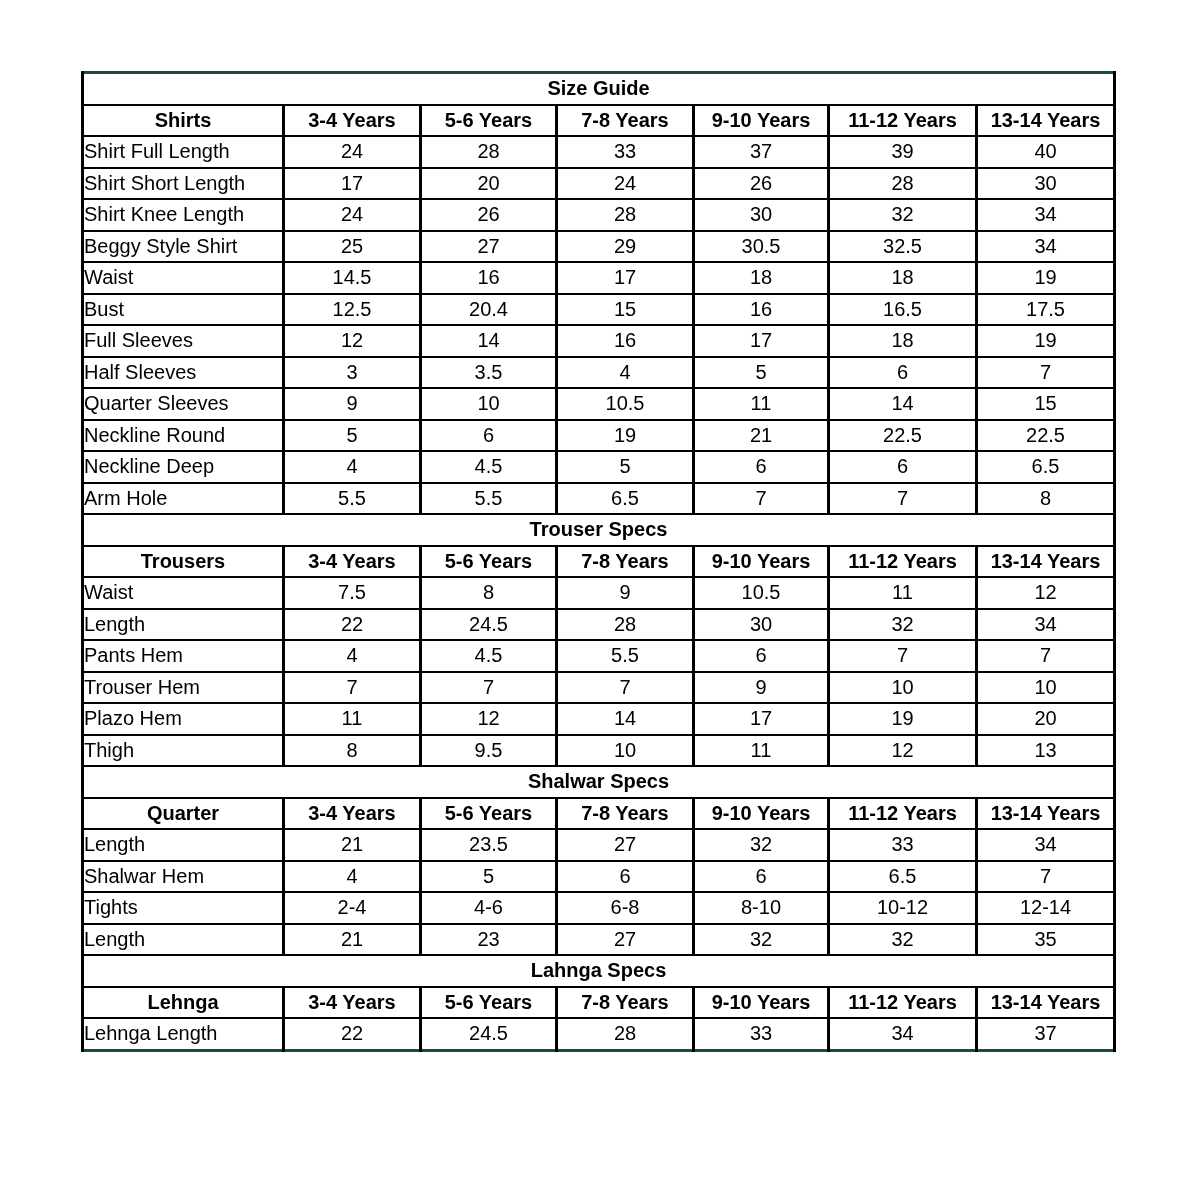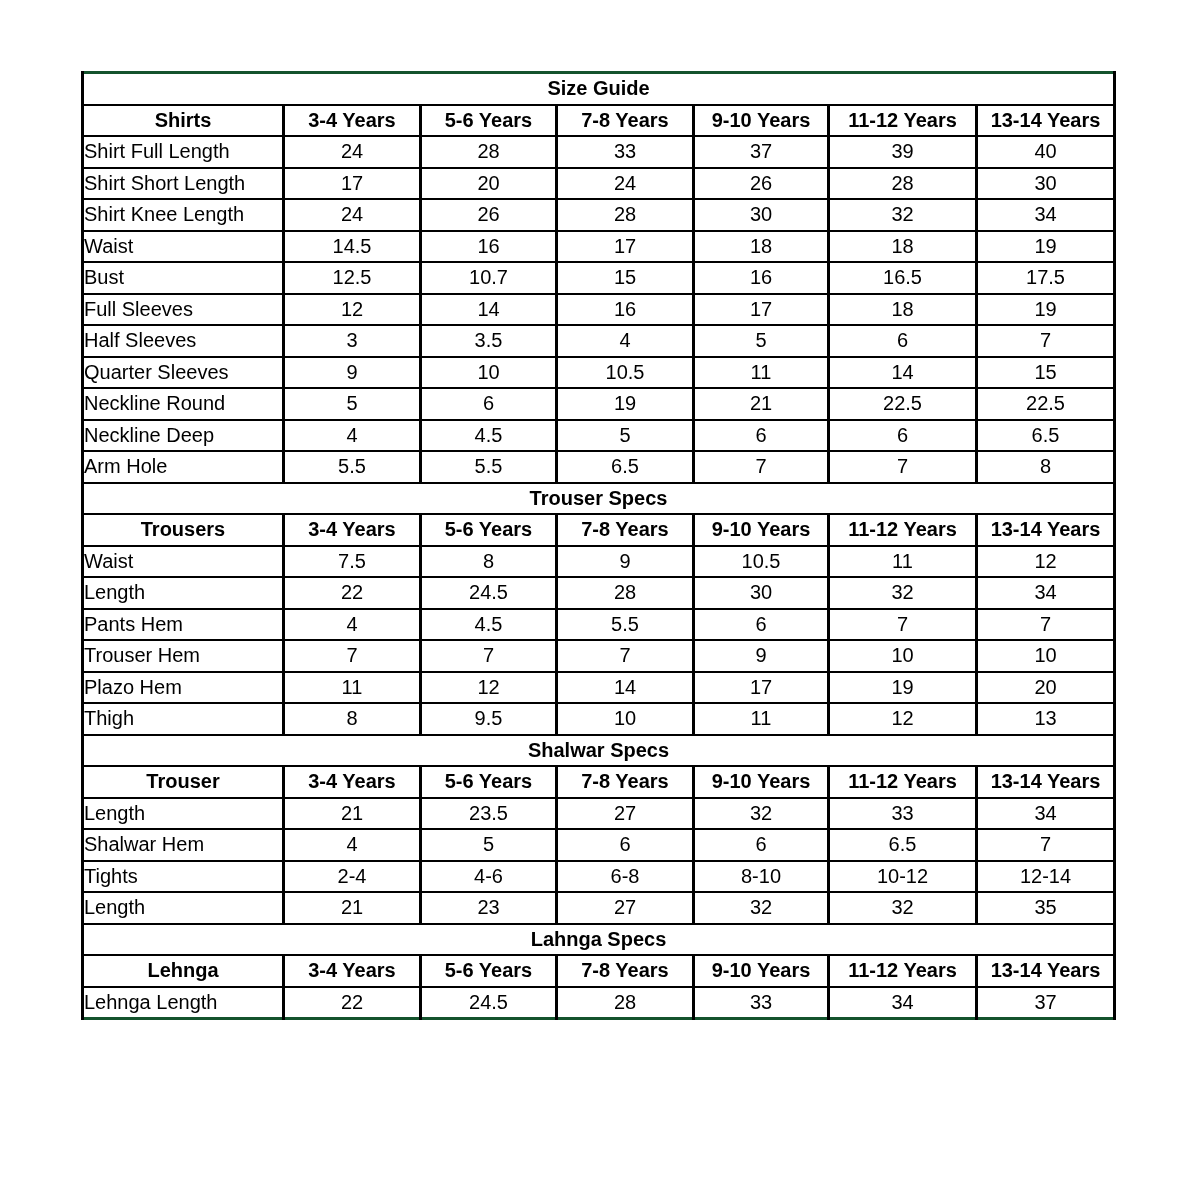--- a/index.html
+++ b/index.html
@@ -98,32 +98,41 @@
         <tr>
           <td class="label-cell">Shirt Knee Length</td>
           <td class="val-cell">24</td>
           <td class="val-cell">26</td>
           <td class="val-cell">28</td>
           <td class="val-cell">30</td>
           <td class="val-cell">32</td>
           <td class="val-cell">34</td>
         </tr>
         <tr>
+          <td class="label-cell">Beggy Style Shirt</td>
+          <td class="val-cell">25</td>
+          <td class="val-cell">27</td>
+          <td class="val-cell">29</td>
+          <td class="val-cell">30.5</td>
+          <td class="val-cell">32.5</td>
+          <td class="val-cell">34</td>
+        </tr>
+        <tr>
           <td class="label-cell">Waist</td>
           <td class="val-cell">14.5</td>
           <td class="val-cell">16</td>
           <td class="val-cell">17</td>
           <td class="val-cell">18</td>
           <td class="val-cell">18</td>
           <td class="val-cell">19</td>
         </tr>
         <tr>
           <td class="label-cell">Bust</td>
           <td class="val-cell">12.5</td>
-          <td class="val-cell">10.7</td>
+          <td class="val-cell">20.4</td>
           <td class="val-cell">15</td>
           <td class="val-cell">16</td>
           <td class="val-cell">16.5</td>
           <td class="val-cell">17.5</td>
         </tr>
         <tr>
           <td class="label-cell">Full Sleeves</td>
           <td class="val-cell">12</td>
           <td class="val-cell">14</td>
           <td class="val-cell">16</td>
@@ -239,21 +248,21 @@
           <td class="val-cell">9.5</td>
           <td class="val-cell">10</td>
           <td class="val-cell">11</td>
           <td class="val-cell">12</td>
           <td class="val-cell">13</td>
         </tr>
         <tr>
           <td class="banner-cell" colspan="7">Shalwar Specs</td>
         </tr>
         <tr>
-          <td class="hdr-cell">Trouser</td>
+          <td class="hdr-cell">Quarter</td>
           <td class="hdr-cell">3-4 Years</td>
           <td class="hdr-cell">5-6 Years</td>
           <td class="hdr-cell">7-8 Years</td>
           <td class="hdr-cell">9-10 Years</td>
           <td class="hdr-cell">11-12 Years</td>
           <td class="hdr-cell">13-14 Years</td>
         </tr>
         <tr>
           <td class="label-cell">Length</td>
           <td class="val-cell">21</td>

